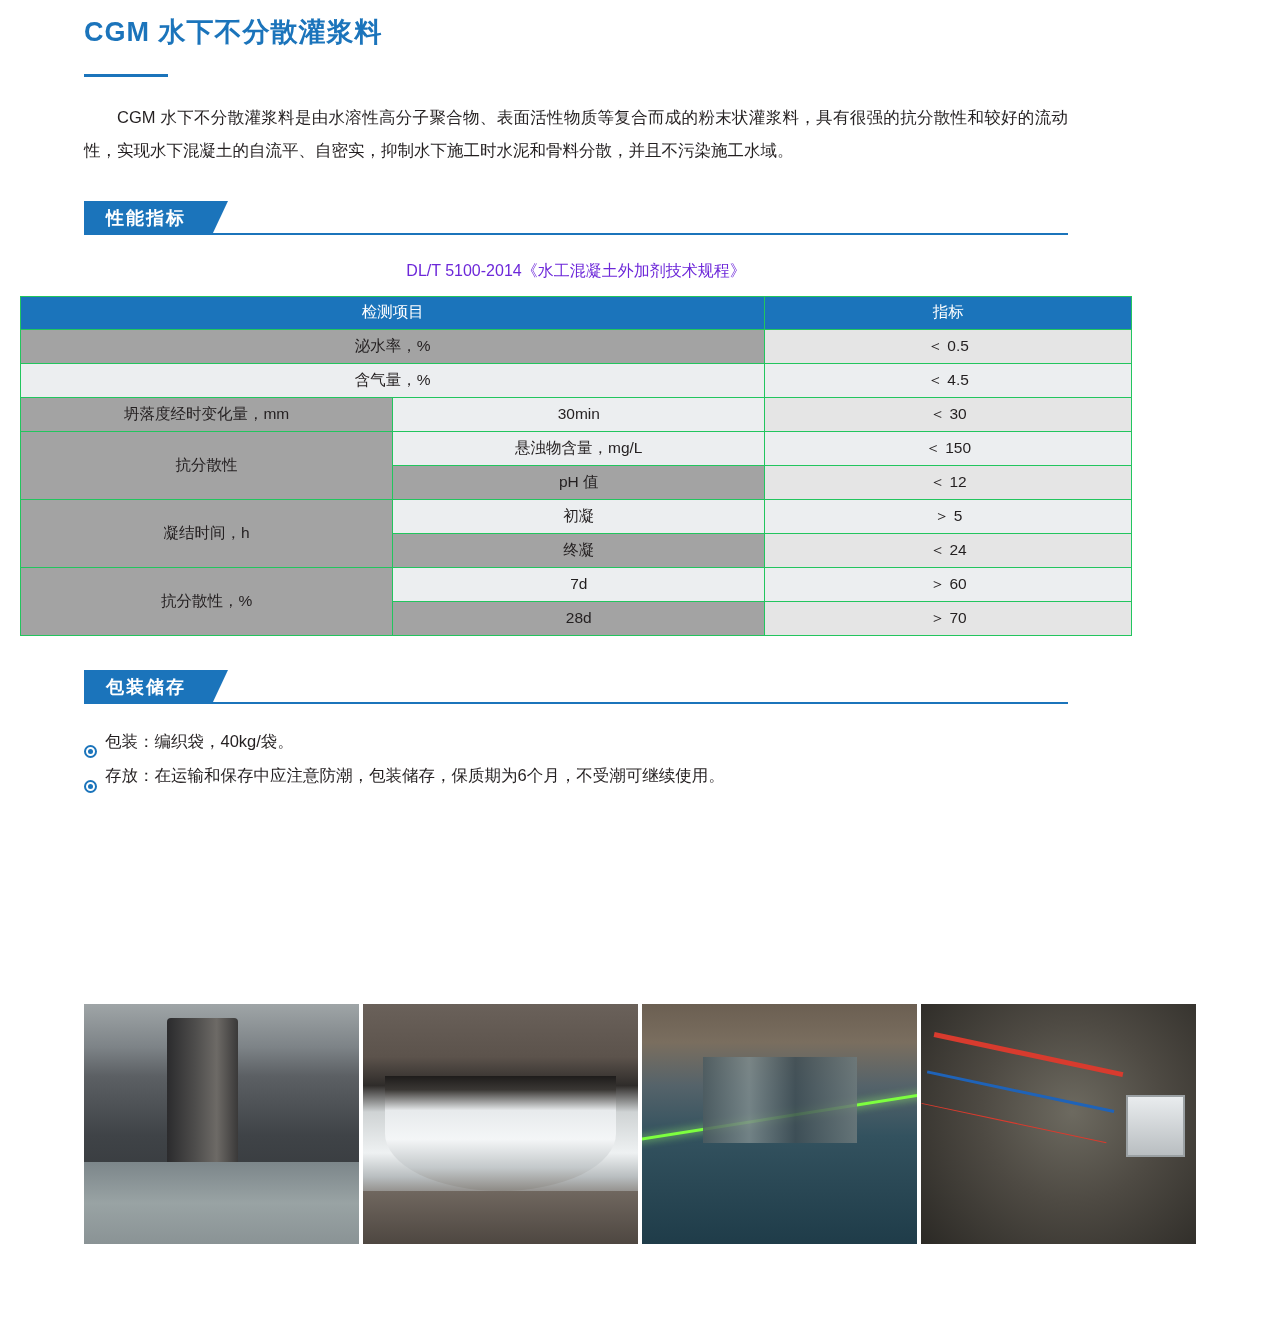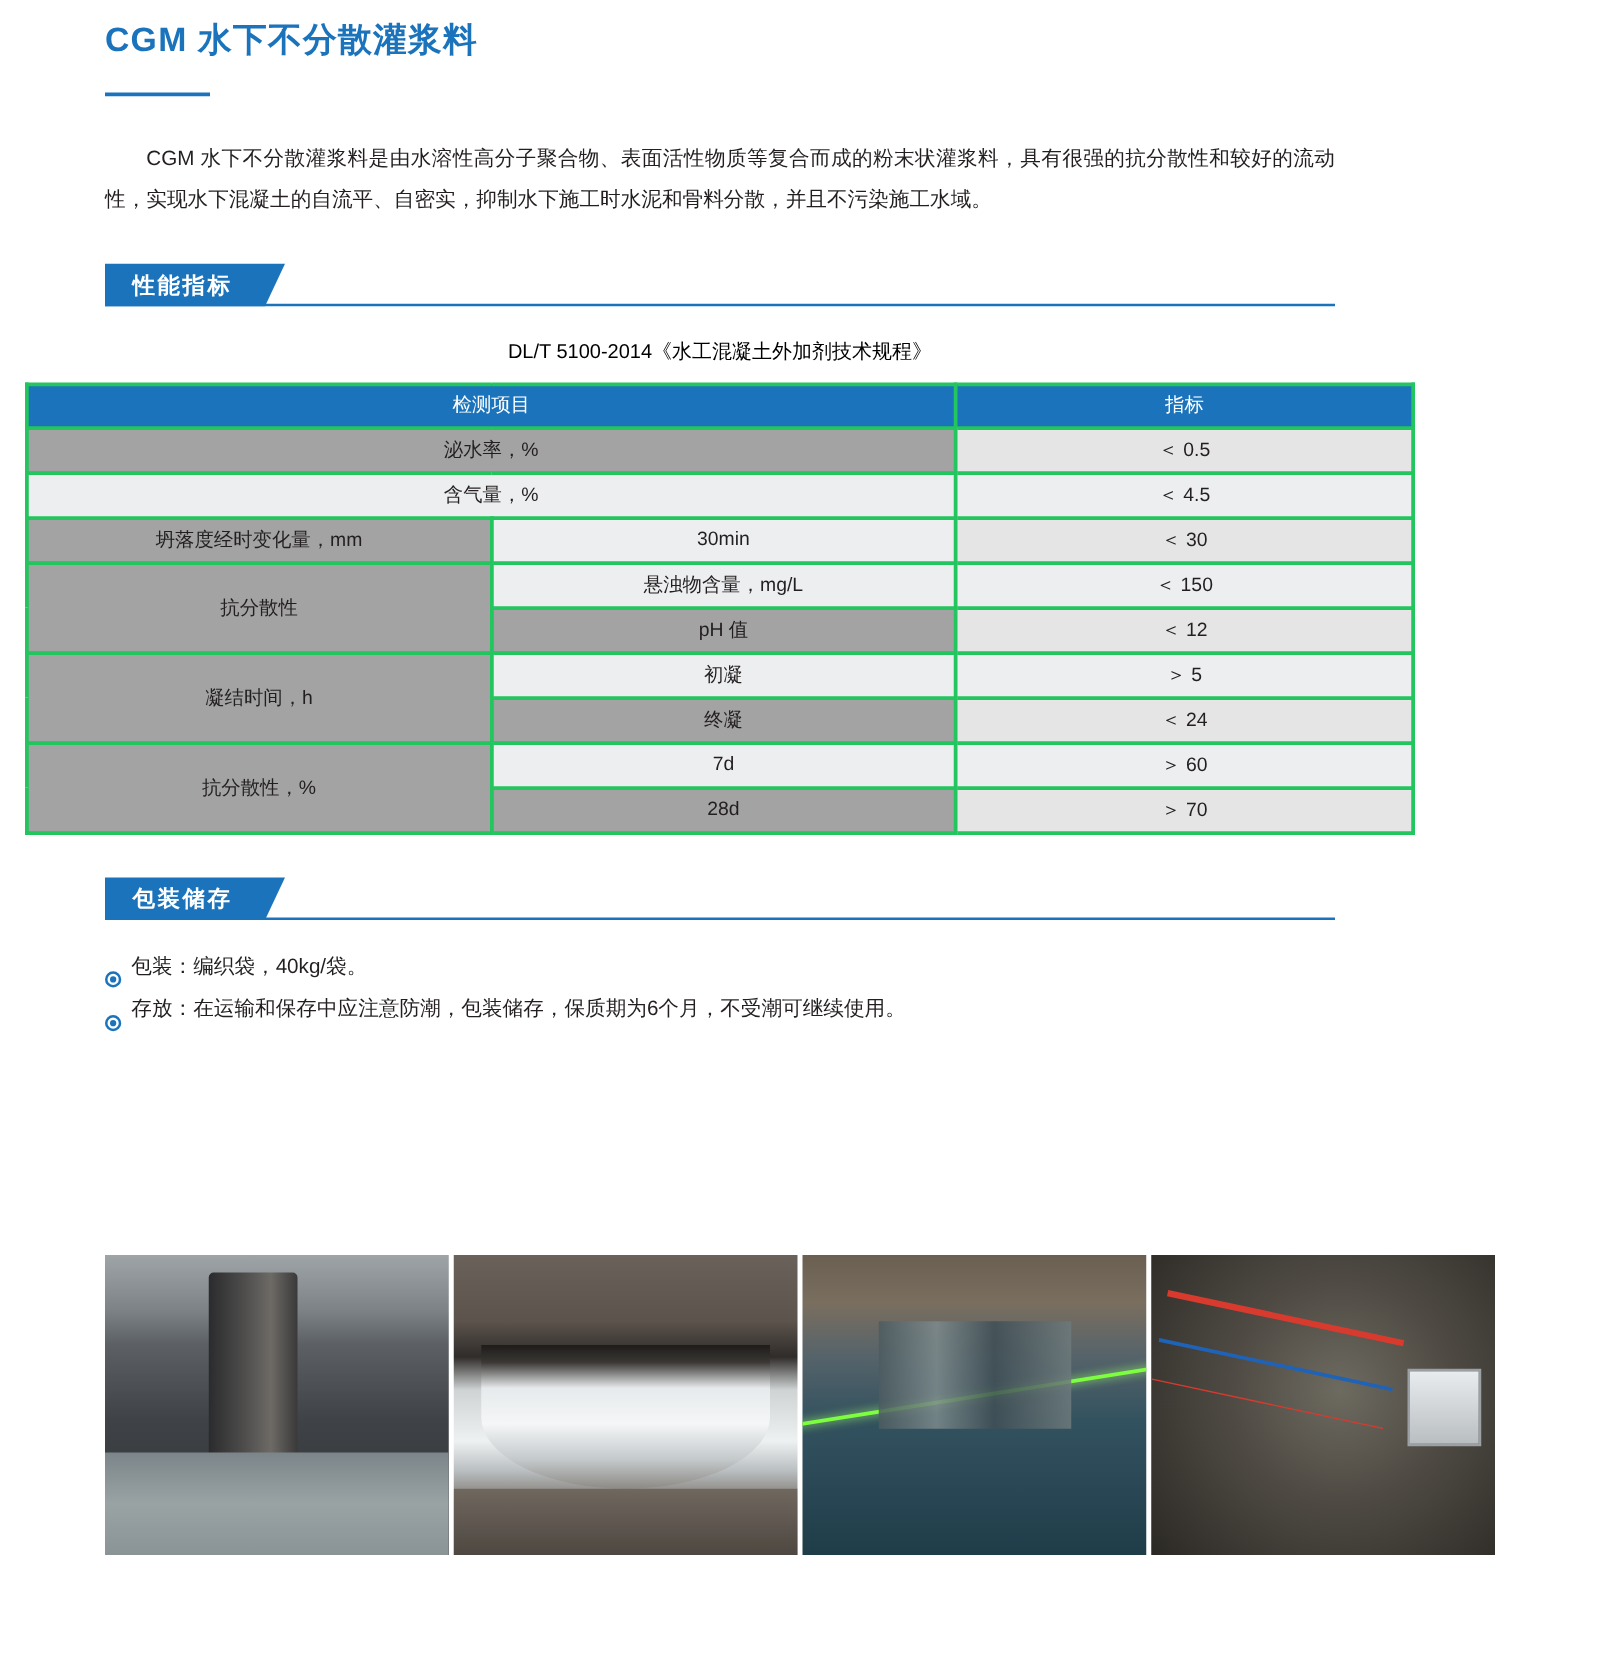--- a/index.html
+++ b/index.html
@@ -36,21 +36,21 @@
   }
   .title-rule {
     width: 84px;
     height: 3px;
     background: #1b74bb;
     margin-top: 22px;
   }
 
   
   .intro {
-    margin: 34px 84px 0 84px;
+    margin: 24px 84px 0 84px;
     font-size: 16.5px;
     line-height: 2.0;
     text-align: justify;
     text-indent: 2em;
     color: #231f20;
   }
 
   
   .section {
     margin-top: 34px;
@@ -98,30 +98,30 @@
     text-align: justify;
     text-indent: 2em;
     color: #231f20;
   }
 
   
   .table-caption {
     margin: 26px 0 14px 0;
     text-align: center;
     font-size: 16px;
-    color: #000000;
+    color: #6d28d9;
   }
   table.spec {
     border-collapse: collapse;
     width: 1112px;
     margin: 0 auto;
     table-layout: fixed;
   }
   table.spec th, table.spec td {
-    border: 3px solid #22c55e;
+    border: 1px solid #22c55e;
     text-align: center;
     font-size: 15.5px;
     height: 31px;
     color: #231f20;
   }
   table.spec thead th {
     background: #1b74bb;
     color: #ffffff;
     font-weight: normal;
     font-size: 15.5px;

